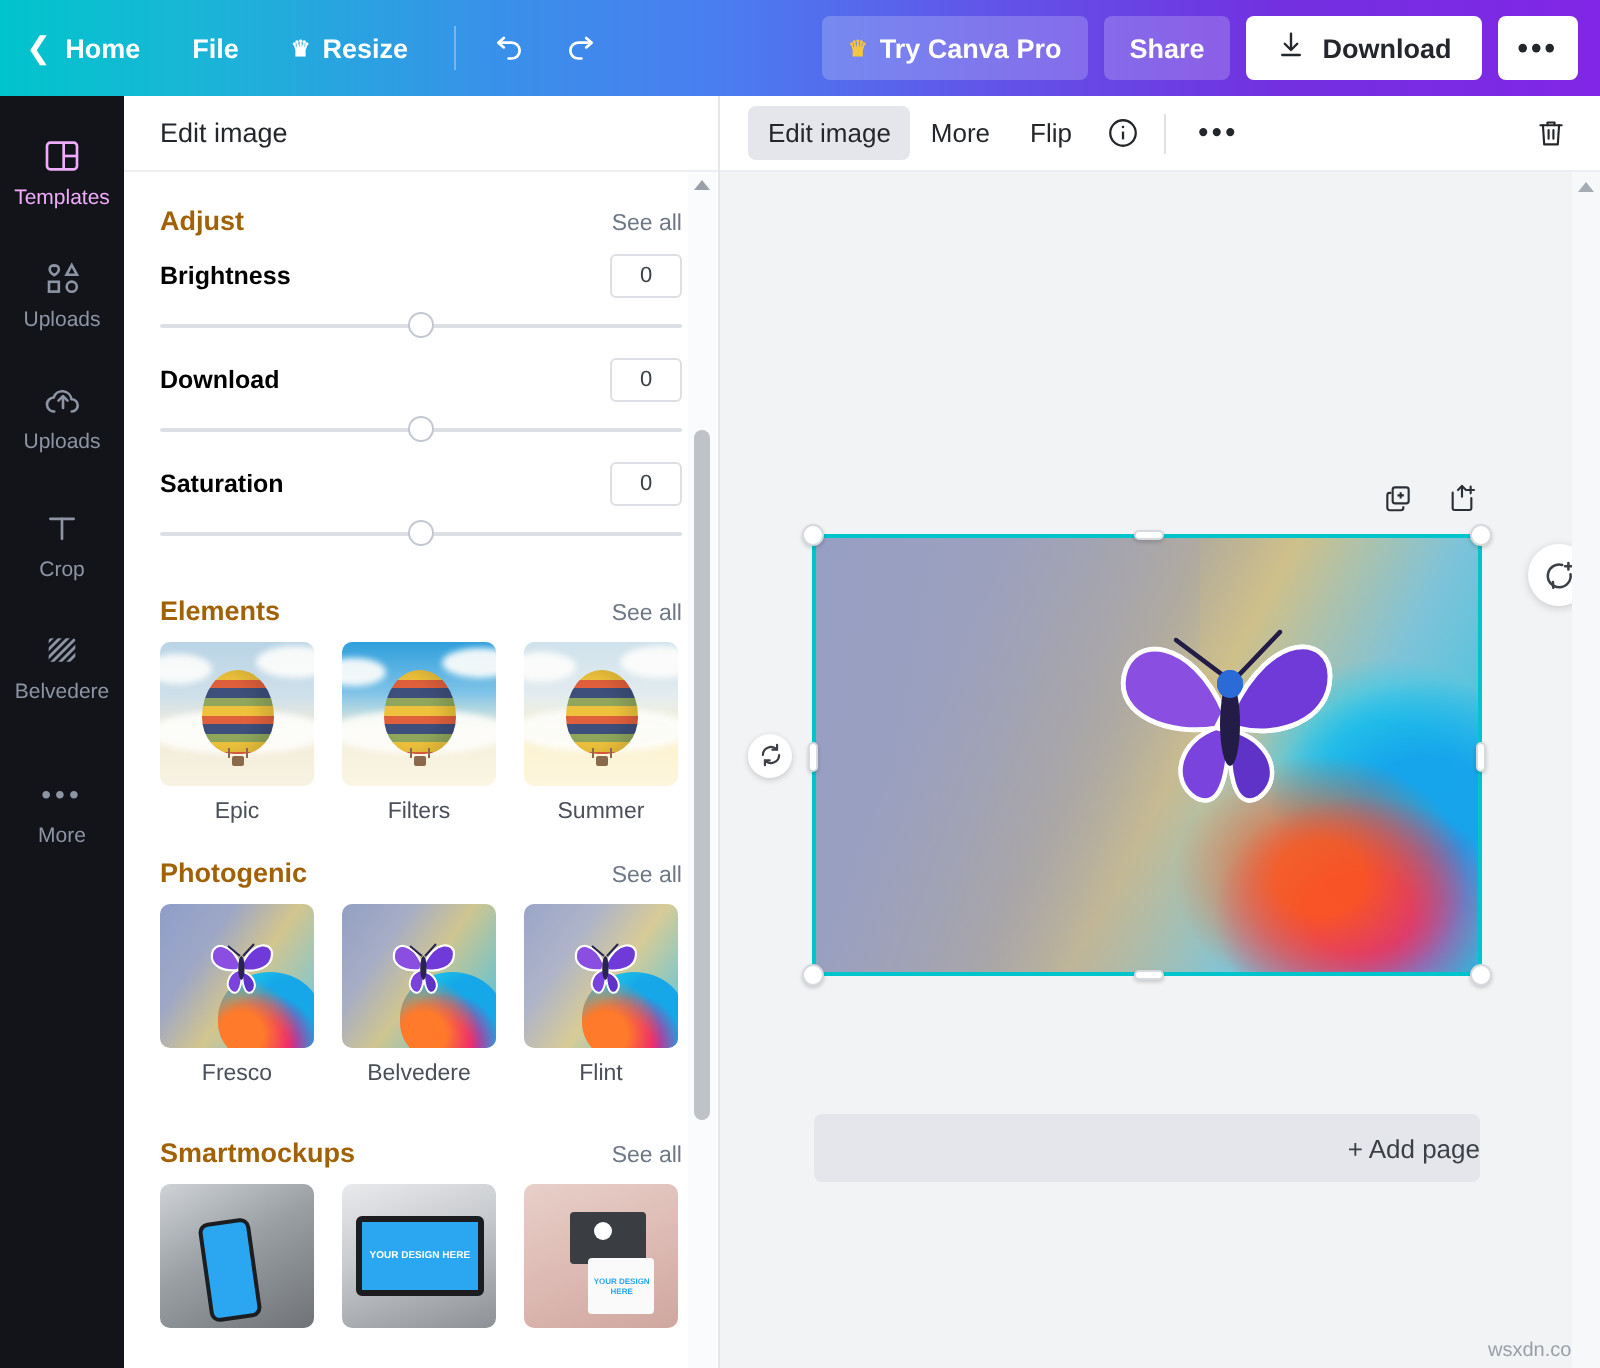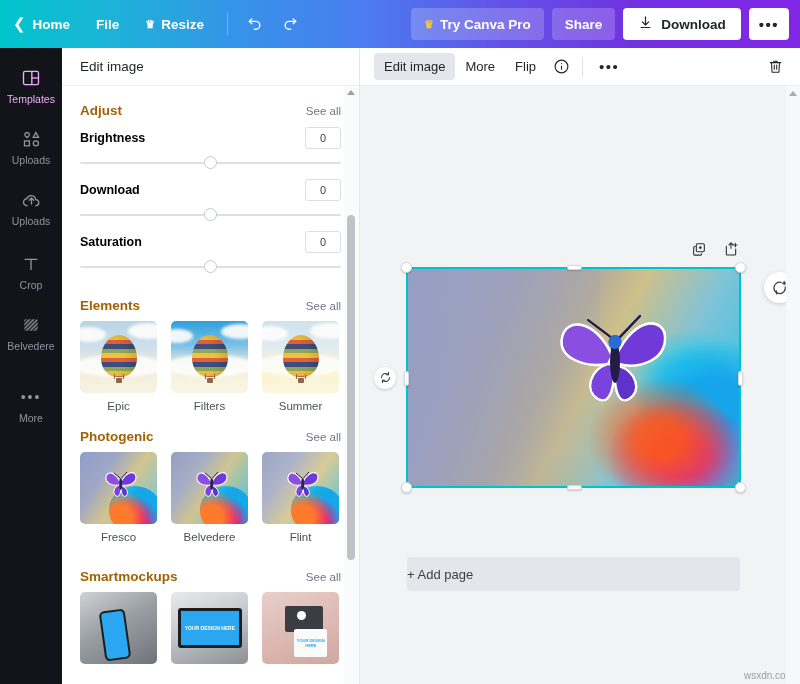--- a/index.html
+++ b/index.html
@@ -265,21 +265,21 @@
   .pt-icon { width: 18px; height: 18px; cursor: pointer; display:flex; align-items:center; justify-content:center;}
   .comment-btn {
     position: absolute; right: -55px; top: 4px;
     width: 31px; height: 31px; border-radius: 50%; background: #fff;
     box-shadow: 0 1px 4px rgba(0,0,0,.17);
     display: flex; align-items: center; justify-content: center; cursor: pointer;
   }
   .addpage {
     position: absolute; left: 47px; top: 471px; width: 333px; height: 34px;
     background: #e4e6eb; border-radius: 4px;
-    display: flex; align-items: center; justify-content: flex-start;
+    display: flex; align-items: center; justify-content: flex-end;
     font-size: 13px; color: #3b3f46; cursor: pointer;
   }
   .cscroll {
     position: absolute; right: 0; top: 38px; width: 14px; bottom: 0; background: #f7f8f9;
   }
   .cscroll .uparrow {
     position: absolute; top: 5px; left: 3px; width: 0; height: 0;
     border-left: 4px solid transparent; border-right: 4px solid transparent;
     border-bottom: 5px solid #a5abb3; cursor: pointer;
   }

